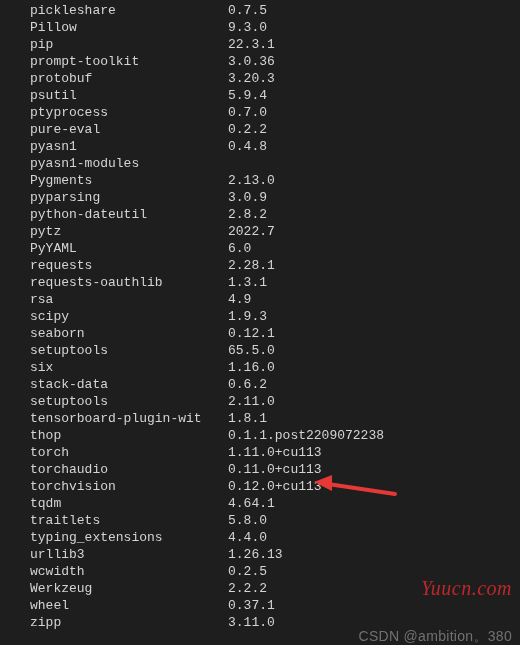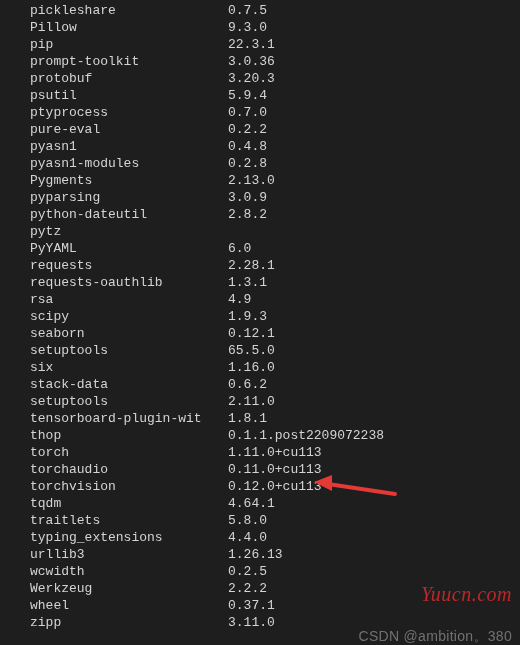--- a/index.html
+++ b/index.html
@@ -64,25 +64,25 @@
 <div class="terminal" id="terminal">
     <div class="row"><span class="col-name">pickleshare</span><span class="col-ver">0.7.5</span></div>
     <div class="row"><span class="col-name">Pillow</span><span class="col-ver">9.3.0</span></div>
     <div class="row"><span class="col-name">pip</span><span class="col-ver">22.3.1</span></div>
     <div class="row"><span class="col-name">prompt-toolkit</span><span class="col-ver">3.0.36</span></div>
     <div class="row"><span class="col-name">protobuf</span><span class="col-ver">3.20.3</span></div>
     <div class="row"><span class="col-name">psutil</span><span class="col-ver">5.9.4</span></div>
     <div class="row"><span class="col-name">ptyprocess</span><span class="col-ver">0.7.0</span></div>
     <div class="row"><span class="col-name">pure-eval</span><span class="col-ver">0.2.2</span></div>
     <div class="row"><span class="col-name">pyasn1</span><span class="col-ver">0.4.8</span></div>
-    <div class="row"><span class="col-name">pyasn1-modules</span><span class="col-ver">0.2.8</span></div>
+    <div class="row"><span class="col-name">pyasn1-modules</span></div>
     <div class="row"><span class="col-name">Pygments</span><span class="col-ver">2.13.0</span></div>
     <div class="row"><span class="col-name">pyparsing</span><span class="col-ver">3.0.9</span></div>
     <div class="row"><span class="col-name">python-dateutil</span><span class="col-ver">2.8.2</span></div>
-    <div class="row"><span class="col-name">pytz</span></div>
+    <div class="row"><span class="col-name">pytz</span><span class="col-ver">2022.7</span></div>
     <div class="row"><span class="col-name">PyYAML</span><span class="col-ver">6.0</span></div>
     <div class="row"><span class="col-name">requests</span><span class="col-ver">2.28.1</span></div>
     <div class="row"><span class="col-name">requests-oauthlib</span><span class="col-ver">1.3.1</span></div>
     <div class="row"><span class="col-name">rsa</span><span class="col-ver">4.9</span></div>
     <div class="row"><span class="col-name">scipy</span><span class="col-ver">1.9.3</span></div>
     <div class="row"><span class="col-name">seaborn</span><span class="col-ver">0.12.1</span></div>
     <div class="row"><span class="col-name">setuptools</span><span class="col-ver">65.5.0</span></div>
     <div class="row"><span class="col-name">six</span><span class="col-ver">1.16.0</span></div>
     <div class="row"><span class="col-name">stack-data</span><span class="col-ver">0.6.2</span></div>
     <div class="row"><span class="col-name">setuptools</span><span class="col-ver">2.11.0</span></div>
@@ -99,14 +99,14 @@
     <div class="row"><span class="col-name">Werkzeug</span><span class="col-ver">2.2.2</span></div>
     <div class="row"><span class="col-name">wheel</span><span class="col-ver">0.37.1</span></div>
     <div class="row"><span class="col-name">zipp</span><span class="col-ver">3.11.0</span></div>
   </div>
 
 <svg class="arrow" id="arrow" width="90" height="30" viewBox="0 0 90 30" style="top: 472px; left: 310px;">
   <line x1="85" y1="22" x2="18" y2="12" stroke="#e53935" stroke-width="4" stroke-linecap="round"></line>
   <polygon points="4,10 22,3 22,19" fill="#e53935"></polygon>
 </svg>
 
-<div class="wm-red" style="right:8px; bottom:42px;margin-top:43px;">Yuucn.com</div>
+<div class="wm-red" style="right:8px; bottom:48px;margin-top:43px;">Yuucn.com</div>
 <div class="wm-gray" style="right:8px; bottom:0;">CSDN @ambition。380</div>
 
 </body></html>

